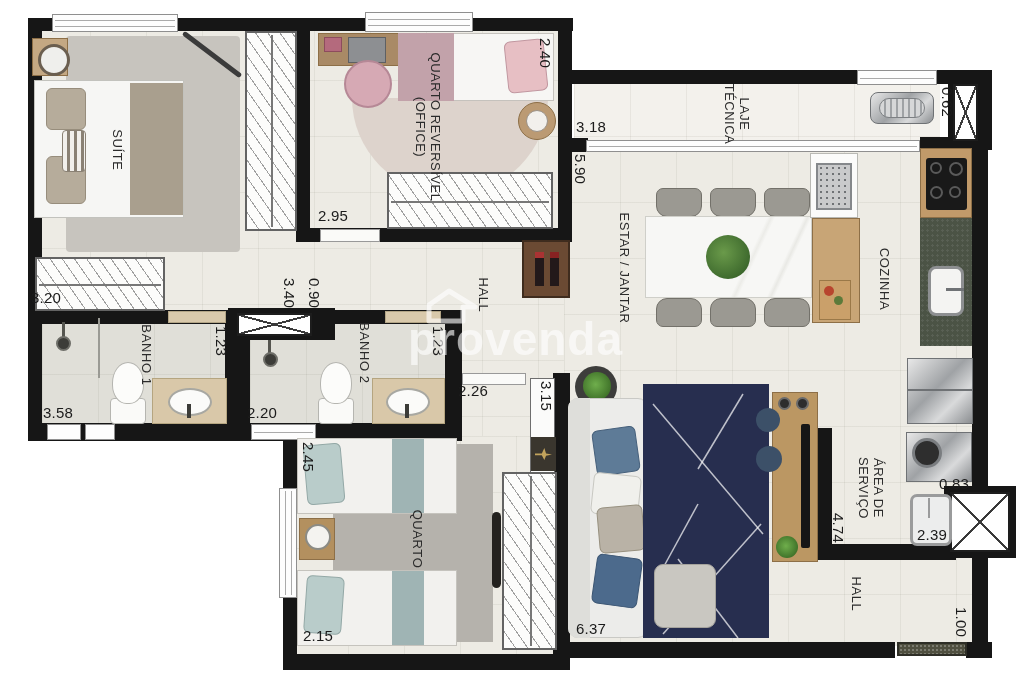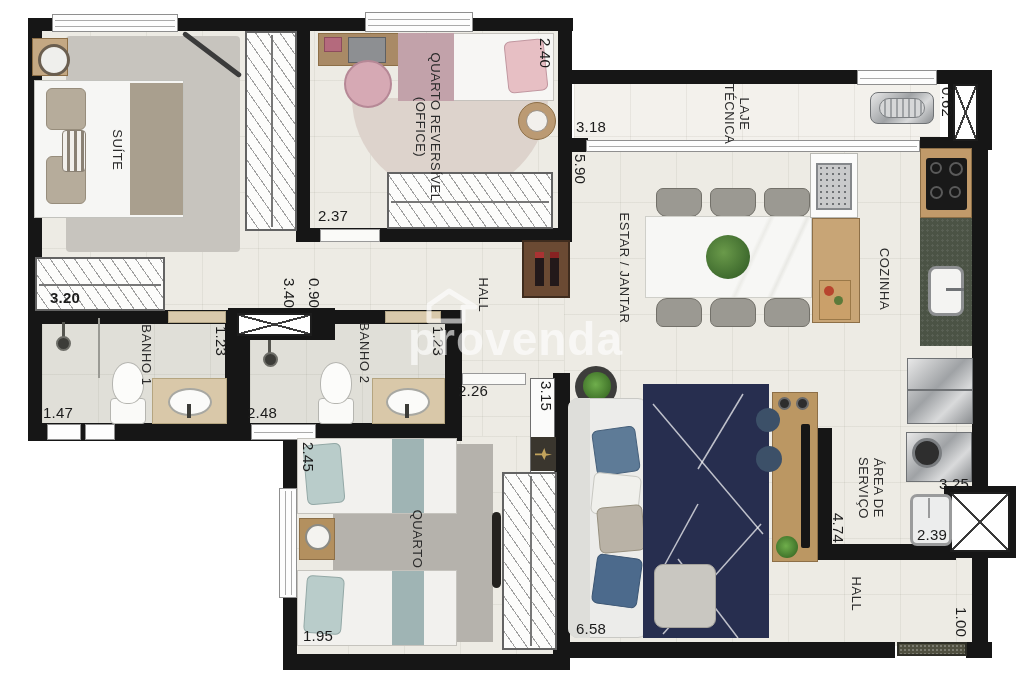--- a/index.html
+++ b/index.html
@@ -263,35 +263,35 @@
   <div class="lbl2 v" style="left:796px;top:473px;">
     <span>ÁREA DE</span>
     <span>SERVIÇO</span>
   </div>
   <div class="lbl v" style="left:786px;top:586px;">HALL</div>
 
   <div class="dim v" style="left:515px;top:45px;">2.40</div>
   <div class="dim" style="left:561px;top:119px;">3.18</div>
   <div class="dim v" style="left:917px;top:94px;">0.62</div>
   <div class="dim v" style="left:550px;top:161px;">5.90</div>
-  <div class="dim" style="left:303px;top:208px;">2.37</div>
-  <div class="dim" style="left:35px;top:290px;font-weight:bold;">3.20</div>
+  <div class="dim" style="left:303px;top:208px;">2.95</div>
+  <div class="dim" style="left:16px;top:290px;">3.20</div>
   <div class="dim v" style="left:259px;top:285px;">3.40</div>
   <div class="dim v" style="left:284px;top:285px;">0.90</div>
   <div class="dim v" style="left:191px;top:333px;">1.23</div>
-  <div class="dim" style="left:28px;top:405px;">1.47</div>
+  <div class="dim" style="left:28px;top:405px;">3.58</div>
   <div class="dim v" style="left:408px;top:333px;">1.23</div>
-  <div class="dim" style="left:232px;top:405px;">2.48</div>
+  <div class="dim" style="left:232px;top:405px;">2.20</div>
   <div class="dim" style="left:443px;top:383px;">2.26</div>
   <div class="dim v" style="left:516px;top:388px;">3.15</div>
   <div class="dim v" style="left:278px;top:449px;">2.45</div>
-  <div class="dim" style="left:288px;top:628px;">1.95</div>
-  <div class="dim" style="left:561px;top:621px;">6.58</div>
+  <div class="dim" style="left:288px;top:628px;">2.15</div>
+  <div class="dim" style="left:561px;top:621px;">6.37</div>
   <div class="dim v" style="left:808px;top:520px;">4.74</div>
-  <div class="dim" style="left:924px;top:476px;">3.25</div>
+  <div class="dim" style="left:924px;top:476px;">0.83</div>
   <div class="dim" style="left:902px;top:527px;">2.39</div>
   <div class="dim v" style="left:931px;top:614px;">1.00</div>
 
   <svg width="56" height="36" style="position:absolute;left:424px;top:288px;">
     <path d="M5 33 L5 17 L25 3 L51 19 L39 19 L39 33 Z" fill="none" stroke="rgba(255,255,255,.62)" stroke-width="5" stroke-linejoin="round"></path>
   </svg>
   <div class="wm-text" style="left:408px;top:312px;">provenda</div>
 
 </div>
 

